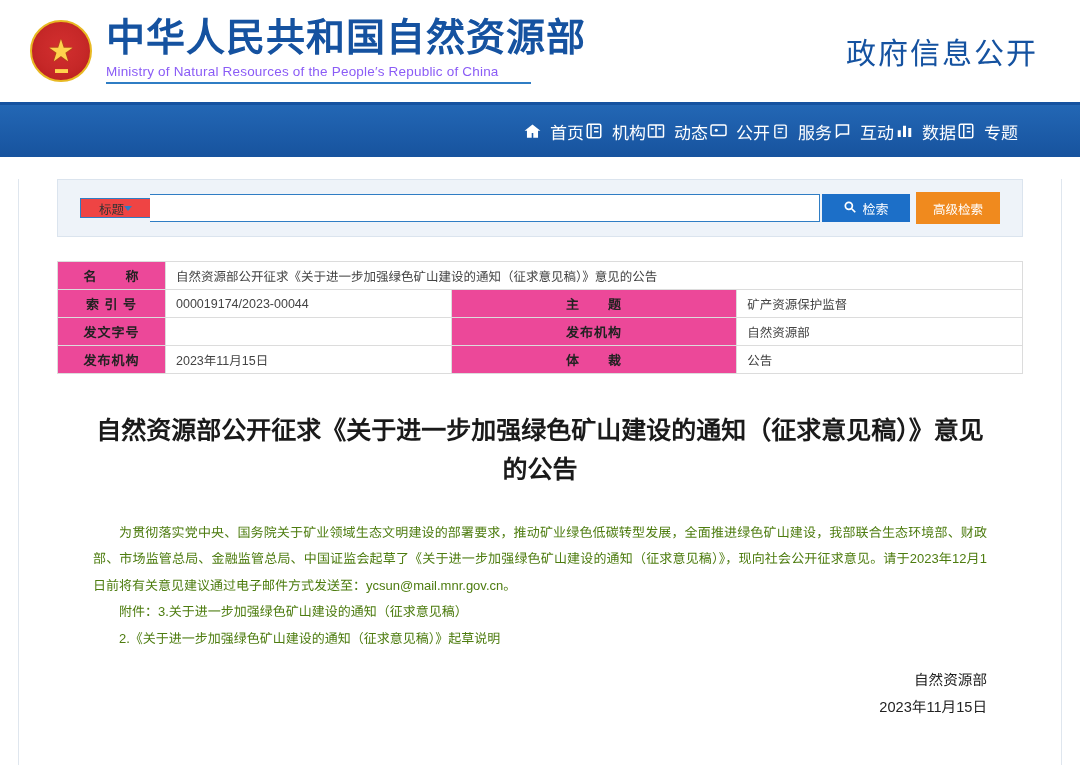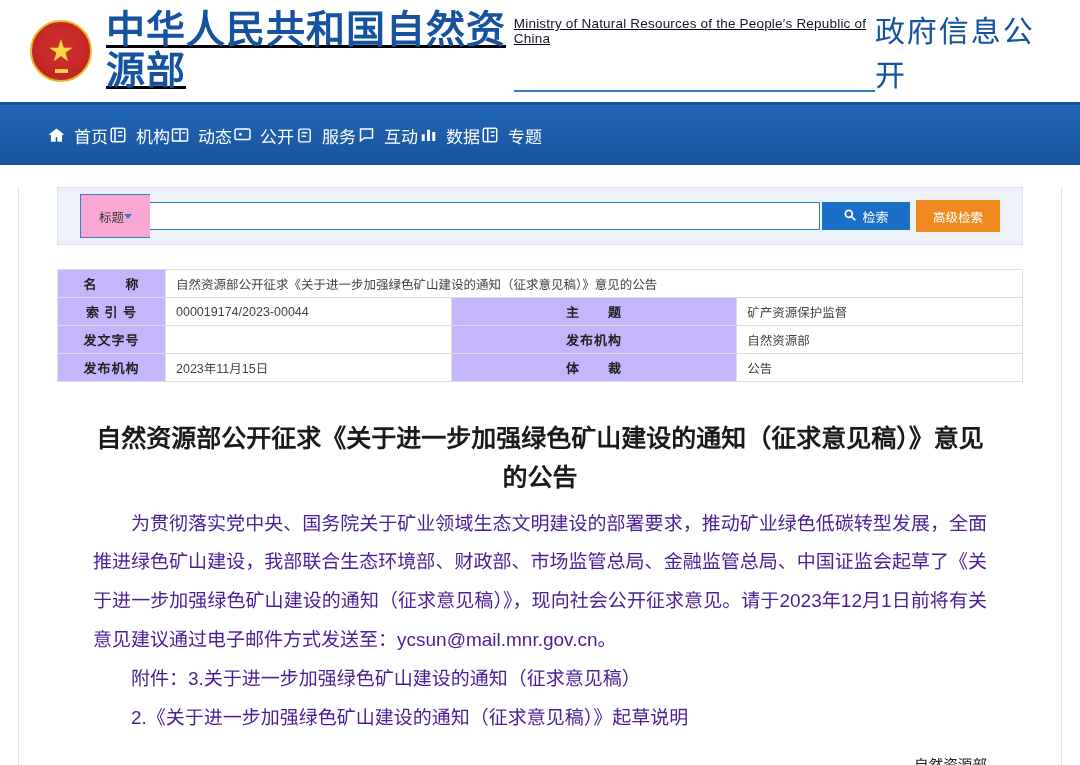--- a/index.html
+++ b/index.html
@@ -35,57 +35,57 @@
   .emblem .star {
     color: #ffd34d;
     font-size: 30px;
     line-height: 1;
     text-shadow: 0 0 2px #8a6d00;
   }
   .emblem .wheat {
     position:absolute; bottom: 4px; left: 0; right: 0;
     text-align:center; color:#ffd34d; font-size: 13px; letter-spacing:-1px;
   }
-  .title-block { display: flex; flex-direction: row; justify-content: flex-start; text-decoration: underline; }
+  .title-block { display: flex; flex-direction: column; justify-content: flex-start; }
   .site-title {
     font-size: 39px;
     font-weight: bold;
     color: #1552a0;
     letter-spacing: 1px;
     line-height: 1.05;
     font-family: "DejaVu Sans", "Liberation Sans", sans-serif;
   }
   .site-subtitle {
     font-size: 13.5px;
-    color: #0f172a;
+    color: #8b5cf6;
     margin-top: 6px;
     letter-spacing: 0.2px;
     border-bottom: 2px solid #2f7dc4;
     padding-bottom: 3px;
     display: inline-block;
     width: 425px;
   }
   .header-right {
     margin-left: auto;
     font-size: 30px;
     font-weight: normal;
     color: #1552a0;
     letter-spacing: 2px;
     padding-right: 6px;
   }
 
   
   .nav {
-    height: 60px;
+    height: 52px;
     background: #1c5fad;
     background: linear-gradient(180deg,#2367b5 0%, #17539e 100%);
     display: flex;
     align-items: center;
-    justify-content: flex-start;
-    padding: 0 46px;
+    justify-content: flex-end;
+    padding: 0 62px;
   }
   .nav-item {
     display: flex;
     align-items: center;
     gap: 8px;
     color: #ffffff;
     font-size: 17px;
     cursor: pointer;
     white-space: nowrap;
   }
@@ -109,22 +109,22 @@
     background: #eef3f9;
     border: 1px solid #dbe4ee;
     height: 58px;
     display: flex;
     align-items: center;
     padding: 0 22px;
     gap: 0;
   }
   .select-wrap {
     width: 70px;
-    height: 44px;
-    background: #f9a8d4;
+    height: 20px;
+    background: #ef4444;
     border: 1px solid #2f7dc4;
     border-right: none;
     display: flex;
     align-items: center;
     justify-content: center;
     gap: 0;
     font-size: 12.5px;
     color: #333;
     cursor: pointer;
   }
@@ -172,41 +172,41 @@
     color: #333;
     table-layout: fixed;
   }
   table.meta td {
     border: 1px solid #dcdcdc;
     height: 28px;
     padding: 4px 10px;
     vertical-align: middle;
   }
   td.lbl {
-    background: #c4b5fd;
+    background: #ec4899;
     width: 108px;
     font-weight: bold;
     color: #222;
     text-align: center;
     letter-spacing: 1px;
     font-size: 13px;
   }
   td.val { background: #fff; color: #444; }
 
   
   .article { margin: 0 74px; padding-top: 38px; }
   .art-title {
     text-align: center;
     font-size: 25px;
     font-weight: bold;
     color: #1a1a1a;
     line-height: 1.55;
     font-family: "DejaVu Sans", "Liberation Sans", sans-serif;
   }
-  .art-body { margin-top: 7px; font-size: 19px; color: #4c1d95; line-height: 2.05; text-align: justify; }
+  .art-body { margin-top: 30px; font-size: 13px; color: #4d7c0f; line-height: 2.05; text-align: justify; }
   .art-body p { margin: 0; }
   .indent2 { text-indent: 2em; }
   .sign { margin-top: 14px; text-align: right; font-size: 14.6px; color: #222; line-height: 1.9; }
 </style>
 </head>
 <body>
 
 <div class="page">
 
   <div class="header">

